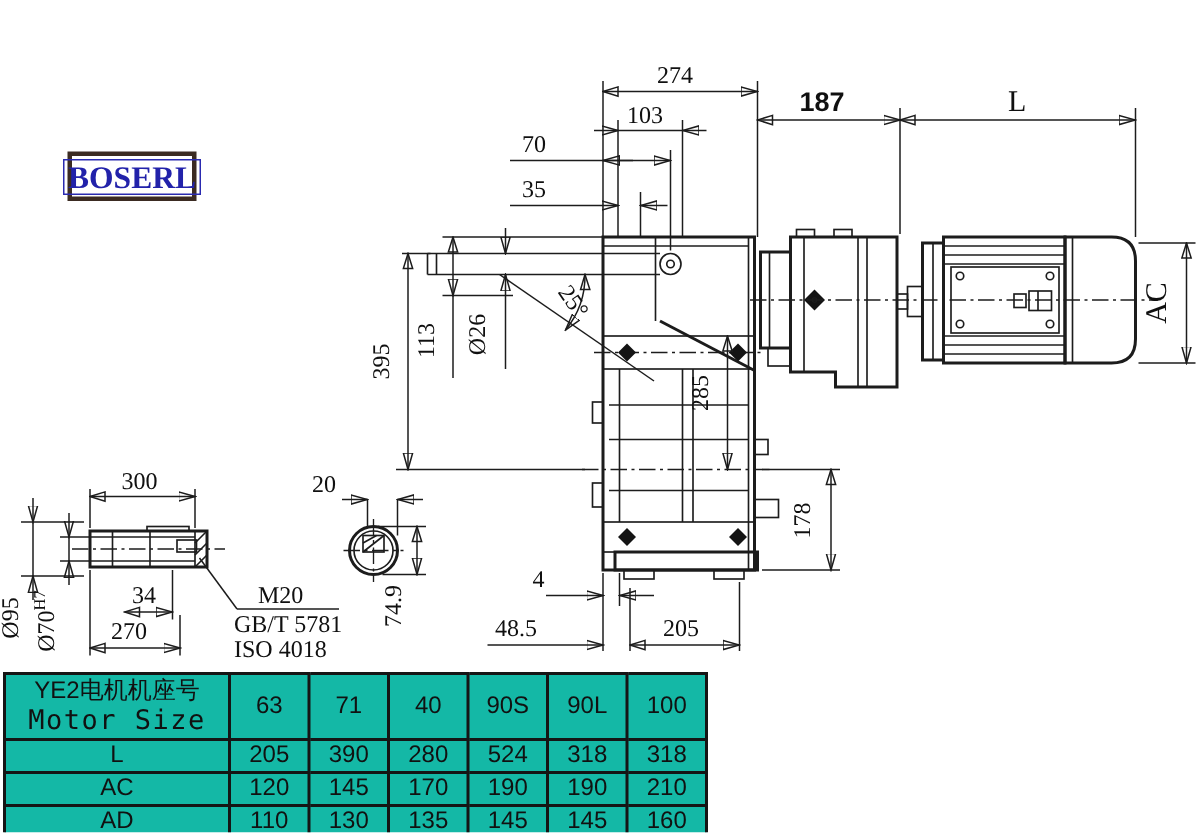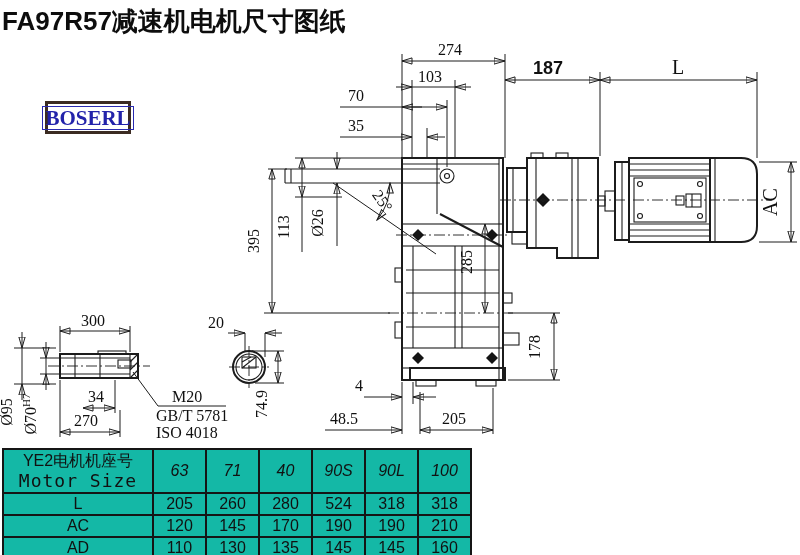--- a/index.html
+++ b/index.html
@@ -19,30 +19,29 @@
   .cl{stroke-width:0.9;stroke-dasharray:11 3 2 3;}
   .solid{fill:#141414;stroke:none;}
   text{fill:#101010;stroke:none;font-family:"Liberation Serif",serif;font-size:16px;}
   .b{font-family:"Liberation Sans",sans-serif;font-weight:bold;font-size:18px;}
   .big{font-size:20px;}
   #dimtable{position:absolute;left:2px;top:448px;border-collapse:collapse;
             font-size:16px;text-align:center;table-layout:fixed;}
   #dimtable td{border:2px solid #151515;padding:0;height:20px;background:#14b8a6;}
   #dimtable .hrow td{height:42px;}
   #dimtable .c0{width:148px;}
-  #dimtable .cn{width:51px;font-style:italic;}
+  #dimtable .cn{width:51px;}
   .hcn{font-size:16px;line-height:19px;}
   .hen{font-family:"DejaVu Sans Mono",monospace;font-size:18px;letter-spacing:1px;}
 </style>
 </head>
 <body>
 
 <div id="page">
 
-  <div id="title">FA97R57减速机电机尺寸图纸</div>
 
   <div id="logo">
     <span class="inner">BOSERL</span>
   </div>
 
   <svg width="800" height="555" viewBox="0 0 800 555">
     <defs>
       <marker id="ae" markerWidth="12" markerHeight="8" refX="11" refY="4" orient="auto" markerUnits="userSpaceOnUse">
         <path d="M0,0.9 L11,4 L0,7.1 Z" fill="#1c1c1c" stroke="none"></path>
       </marker>
@@ -295,21 +294,21 @@
       <td class="cn">63</td>
       <td class="cn">71</td>
       <td class="cn">40</td>
       <td class="cn">90S</td>
       <td class="cn">90L</td>
       <td class="cn">100</td>
     </tr>
     <tr>
       <td>L</td>
       <td>205</td>
-      <td>260</td>
+      <td>390</td>
       <td>280</td>
       <td>524</td>
       <td>318</td>
       <td>318</td>
     </tr>
     <tr>
       <td>AC</td>
       <td>120</td>
       <td>145</td>
       <td>170</td>

